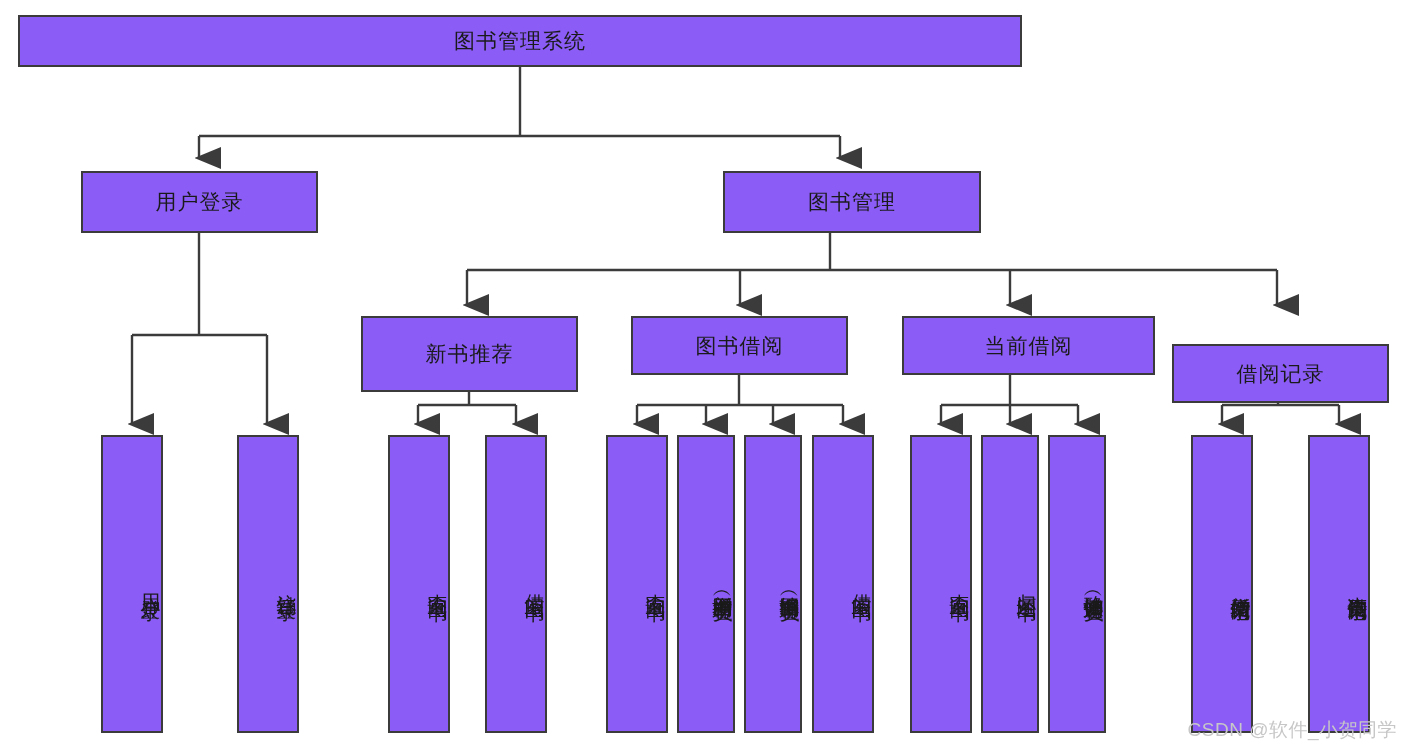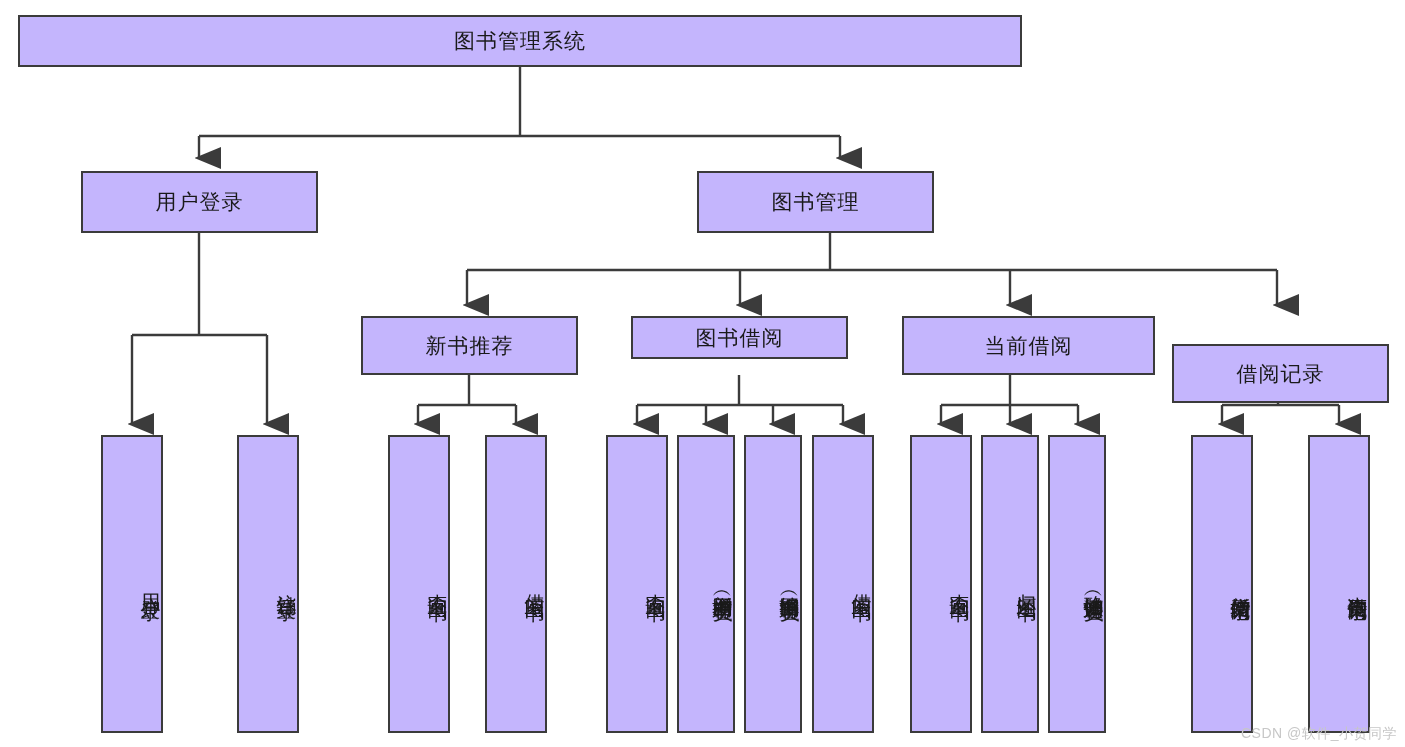--- a/index.html
+++ b/index.html
@@ -21,21 +21,21 @@
     position: absolute;
     left: 0;
     top: 0;
     width: 1405px;
     height: 747px;
     pointer-events: none;
   }
   .node {
     position: absolute;
     box-sizing: border-box;
-    background: #c4b5fd;
+    background: #8b5cf6;
     border: 2px solid #3b3b3b;
     display: flex;
     align-items: center;
     justify-content: center;
     color: #1a1a1a;
   }
   .node-h {
     font-size: 21px;
     letter-spacing: 1px;
     white-space: nowrap;
@@ -51,21 +51,21 @@
     align-items: flex-start;
     justify-content: center;
   }
   .node-v.tight {
     letter-spacing: 1px;
   }
   .watermark {
     position: absolute;
     right: 8px;
     bottom: 4px;
-    font-size: 14px;
+    font-size: 19px;
     color: #c7c7c7;
     white-space: nowrap;
     letter-spacing: 0.5px;
   }
 </style>
 </head>
 <body>
 
 <div id="canvas">
 
@@ -115,24 +115,24 @@
       <path d="M 1278 375 L 1278 405"></path>
       <path d="M 1222 405 L 1339 405"></path>
       <path d="M 1222 405 L 1222 424" marker-end="url(#arrow)"></path>
       <path d="M 1339 405 L 1339 424" marker-end="url(#arrow)"></path>
     </g>
   </svg>
 
   <div class="node node-h" style="left:18px; top:15px; width:1004px; height:52px;">图书管理系统</div>
 
   <div class="node node-h" style="left:81px; top:171px; width:237px; height:62px;">用户登录</div>
-  <div class="node node-h" style="left:697px; top:171px; width:237px; height:62px;">图书管理</div>
+  <div class="node node-h" style="left:723px; top:171px; width:258px; height:62px;">图书管理</div>
 
-  <div class="node node-h" style="left:361px; top:316px; width:217px; height:59px;text-align:center;">新书推荐</div>
-  <div class="node node-h" style="left:631px; top:316px; width:217px; height:43px;text-align:center;">图书借阅</div>
+  <div class="node node-h" style="left:361px; top:316px; width:217px; height:76px;text-align:center;">新书推荐</div>
+  <div class="node node-h" style="left:631px; top:316px; width:217px; height:59px;text-align:center;">图书借阅</div>
   <div class="node node-h" style="left:902px; top:316px; width:253px; height:59px;">当前借阅</div>
   <div class="node node-h" style="left:1172px; top:316px; width:217px; height:59px;margin-top:28px;">借阅记录</div>
 
   <div class="node node-v" style="left:101px; top:435px; width:62px; height:298px;">用户登录</div>
   <div class="node node-v" style="left:237px; top:435px; width:62px; height:298px;">注销登录</div>
 
   <div class="node node-v" style="left:388px; top:435px; width:62px; height:298px;">查询图书</div>
   <div class="node node-v" style="left:485px; top:435px; width:62px; height:298px;">借阅图书</div>
 
   <div class="node node-v" style="left:606px; top:435px; width:62px; height:298px;">查询图书</div>

